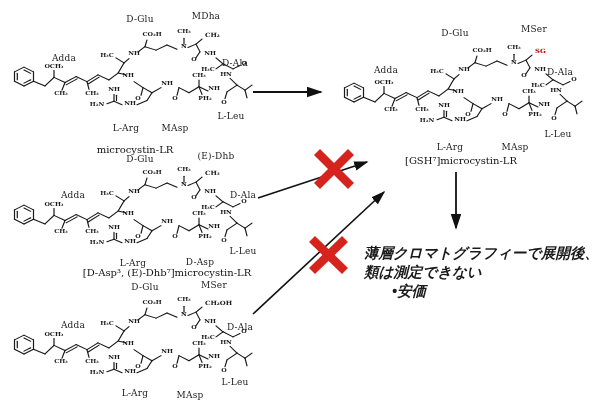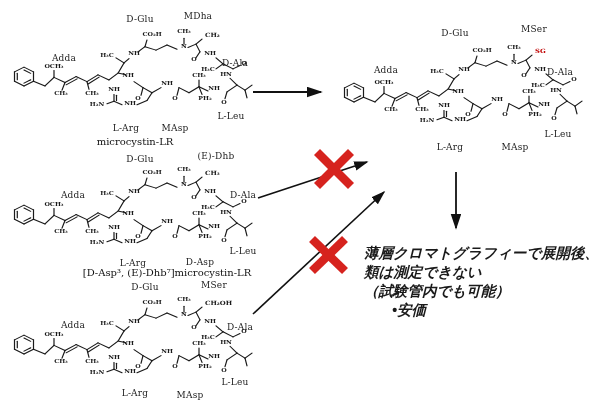--- a/index.html
+++ b/index.html
@@ -122,27 +122,27 @@
             <text x="134" y="91">O</text>
             <text x="124" y="64">NH</text>
             <text x="126" y="97">NH</text>
             <text x="110" y="81">NH</text>
             <text x="93" y="98">H₂N</text>
             <text class="vslot" x="201" y="18" text-anchor="start" font-size="6.8" fill="#1a1a1a">CH₂</text>
           </g>
         </svg>
       </div>
     <span class="res" style="left:136px;top:10px">D-Glu</span>
-    <span class="res" style="left:194px;top:7px">MDha</span>
+    <span class="res" style="left:202px;top:7px">MDha</span>
     <span class="res" style="left:60px;top:49px">Adda</span>
     <span class="res" style="left:231px;top:54px">D-Ala</span>
     <span class="res" style="left:122px;top:119px">L-Arg</span>
     <span class="res" style="left:171px;top:119px">MAsp</span>
     <span class="res" style="left:227px;top:107px">L-Leu</span>
-    <div class="caption" style="left:131px;top:132px">microcystin-LR</div>
+    <div class="caption" style="left:131px;top:140px">microcystin-LR</div>
   </div>
 
   <div class="struct" style="left:334px;top:12px;">
     <div class="skeleton" style="top:26px;">
         <svg width="250" height="104" viewBox="0 0 250 122" preserveAspectRatio="none">
           <g stroke="#1a1a1a" stroke-width="1.2" stroke-linecap="round">
             <line x1="20" y1="53" x2="29.5" y2="58.5"></line>
             <line x1="29.5" y1="58.5" x2="29.5" y2="69.5"></line>
             <line x1="29.5" y1="69.5" x2="20" y2="75"></line>
             <line x1="20" y1="75" x2="10.5" y2="69.5"></line>
@@ -234,20 +234,21 @@
           </g>
         </svg>
       </div>
     <span class="res" style="left:121px;top:16px">D-Glu</span>
     <span class="res" style="left:200px;top:12px">MSer</span>
     <span class="res" style="left:52px;top:53px">Adda</span>
     <span class="res" style="left:226px;top:55px">D-Ala</span>
     <span class="res" style="left:116px;top:130px">L-Arg</span>
     <span class="res" style="left:181px;top:130px">MAsp</span>
     <span class="res" style="left:224px;top:117px">L-Leu</span>
+    <div class="caption" style="left:127px;top:143px">[GSH⁷]microcystin-LR</div>
   </div>
 
   <div class="struct" style="left:4px;top:146px;">
     <div class="skeleton" style="top:14px;">
         <svg width="250" height="104" viewBox="0 0 250 122" preserveAspectRatio="none">
           <g stroke="#1a1a1a" stroke-width="1.2" stroke-linecap="round">
             <line x1="20" y1="53" x2="29.5" y2="58.5"></line>
             <line x1="29.5" y1="58.5" x2="29.5" y2="69.5"></line>
             <line x1="29.5" y1="69.5" x2="20" y2="75"></line>
             <line x1="20" y1="75" x2="10.5" y2="69.5"></line>
@@ -470,17 +471,16 @@
     </g>
     <g class="redx" stroke-width="8.5" stroke-linecap="butt" stroke="#d6231e">
       <line x1="312" y1="239" x2="345" y2="271"></line>
       <line x1="345" y1="239" x2="312" y2="271"></line>
     </g>
   </svg>
 
   <div class="jp">
     <div class="line">薄層クロマトグラフィーで展開後、</div>
     <div class="line">類は測定できない</div>
-    <div class="line">（試験管内でも可能）</div>
     <div class="line indent1">•安価</div>
   </div>
 
 </div>
 
 </body></html>

